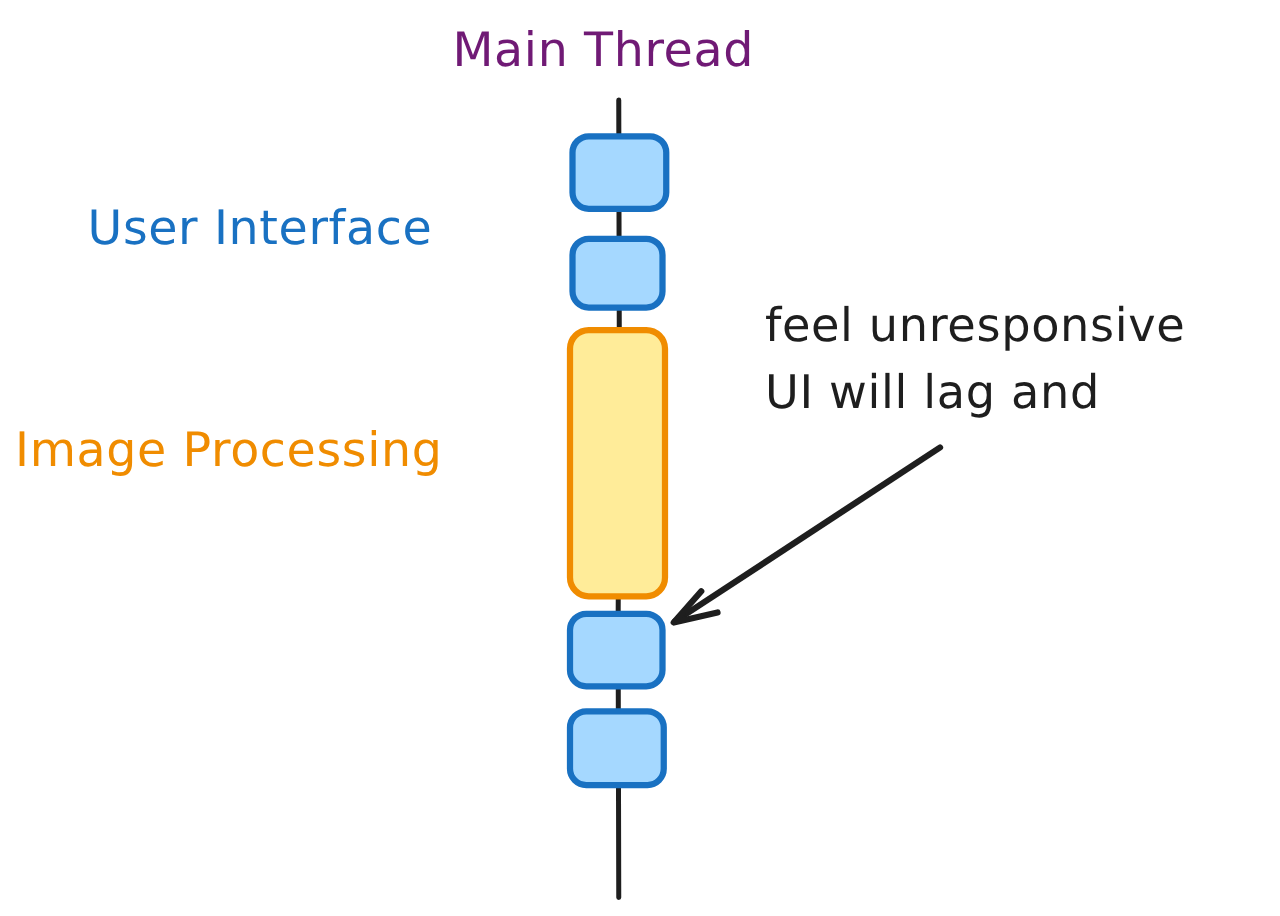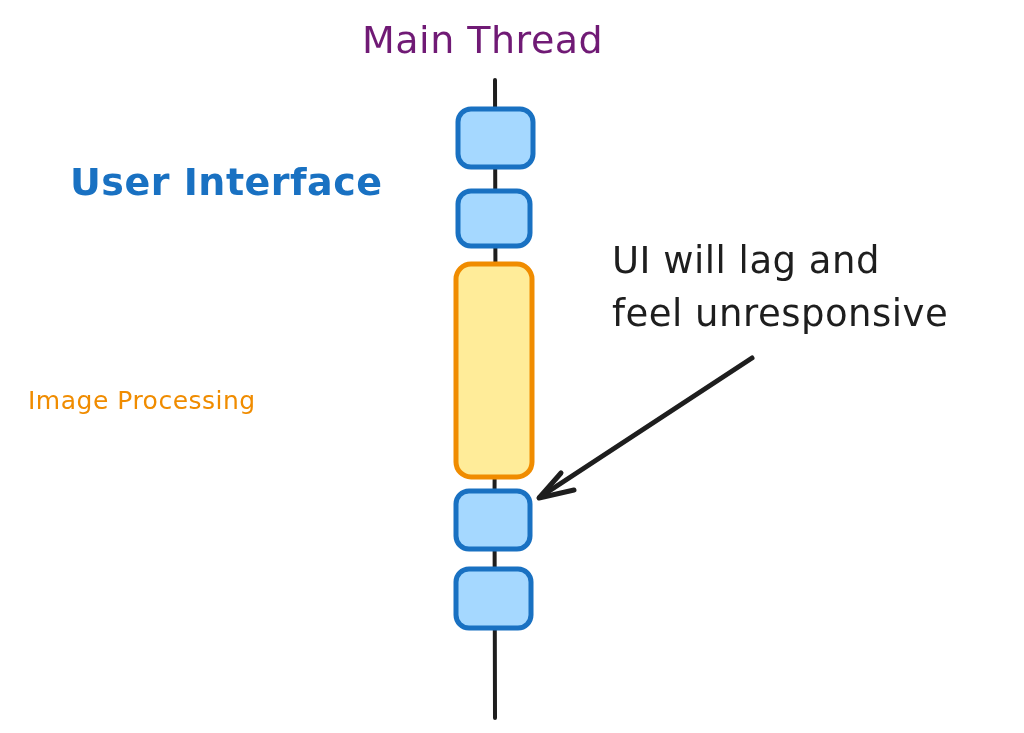--- a/index.html
+++ b/index.html
@@ -1,20 +1,20 @@
 <!DOCTYPE html>
 <html><head>
 <meta charset="utf-8">
 <style>
   html,body{margin:0;padding:0;background:#ffffff;}
   body{width:1024px;height:733px;position:relative;overflow:hidden;font-family:"DejaVu Sans","Liberation Sans",sans-serif;}
   .txt{position:absolute;white-space:nowrap;letter-spacing:0.5px;}
   #title{left:362px;top:18px;font-size:38px;color:#701a75;}
-  #ui-label{left:70px;top:160px;font-size:38px;font-weight:bold;}
-  #ip-label{left:28px;top:338px;font-size:25px;margin-top:48px;}
+  #ui-label{left:70px;top:160px;font-size:38px;}
+  #ip-label{left:12px;top:338px;font-size:38px;}
   #note{left:612px;top:234px;font-size:37px;color:#1e1e1e;line-height:53px;}
   svg{position:absolute;left:0;top:0;}
 </style>
 </head>
 <body>
 
 <svg width="1024" height="733">
 
   <path d="M495 80 L495.5 300 L494.5 500 L495 718" stroke="#1e1e1e" stroke-width="4" fill="none" stroke-linecap="round"></path>
 
@@ -29,15 +29,15 @@
   <g>
     <path d="M752 358 Q650 425 540 497" stroke="#1e1e1e" stroke-width="5" fill="none" stroke-linecap="round"></path>
     <path d="M561 473 L539 498 L574 490" stroke="#1e1e1e" stroke-width="5" fill="none" stroke-linecap="round" stroke-linejoin="round"></path>
   </g>
 </svg>
 
 <div id="title" class="txt">Main Thread</div>
 <div id="ui-label" class="txt" style="color: rgb(25, 113, 194);">User Interface</div>
 <div id="ip-label" class="txt" style="color: rgb(240, 140, 0);">Image Processing</div>
 <div id="note" class="txt">
+  <div>feel unresponsive</div>
   <div>UI will lag and</div>
-  <div>feel unresponsive</div>
 </div>
 
 </body></html>

